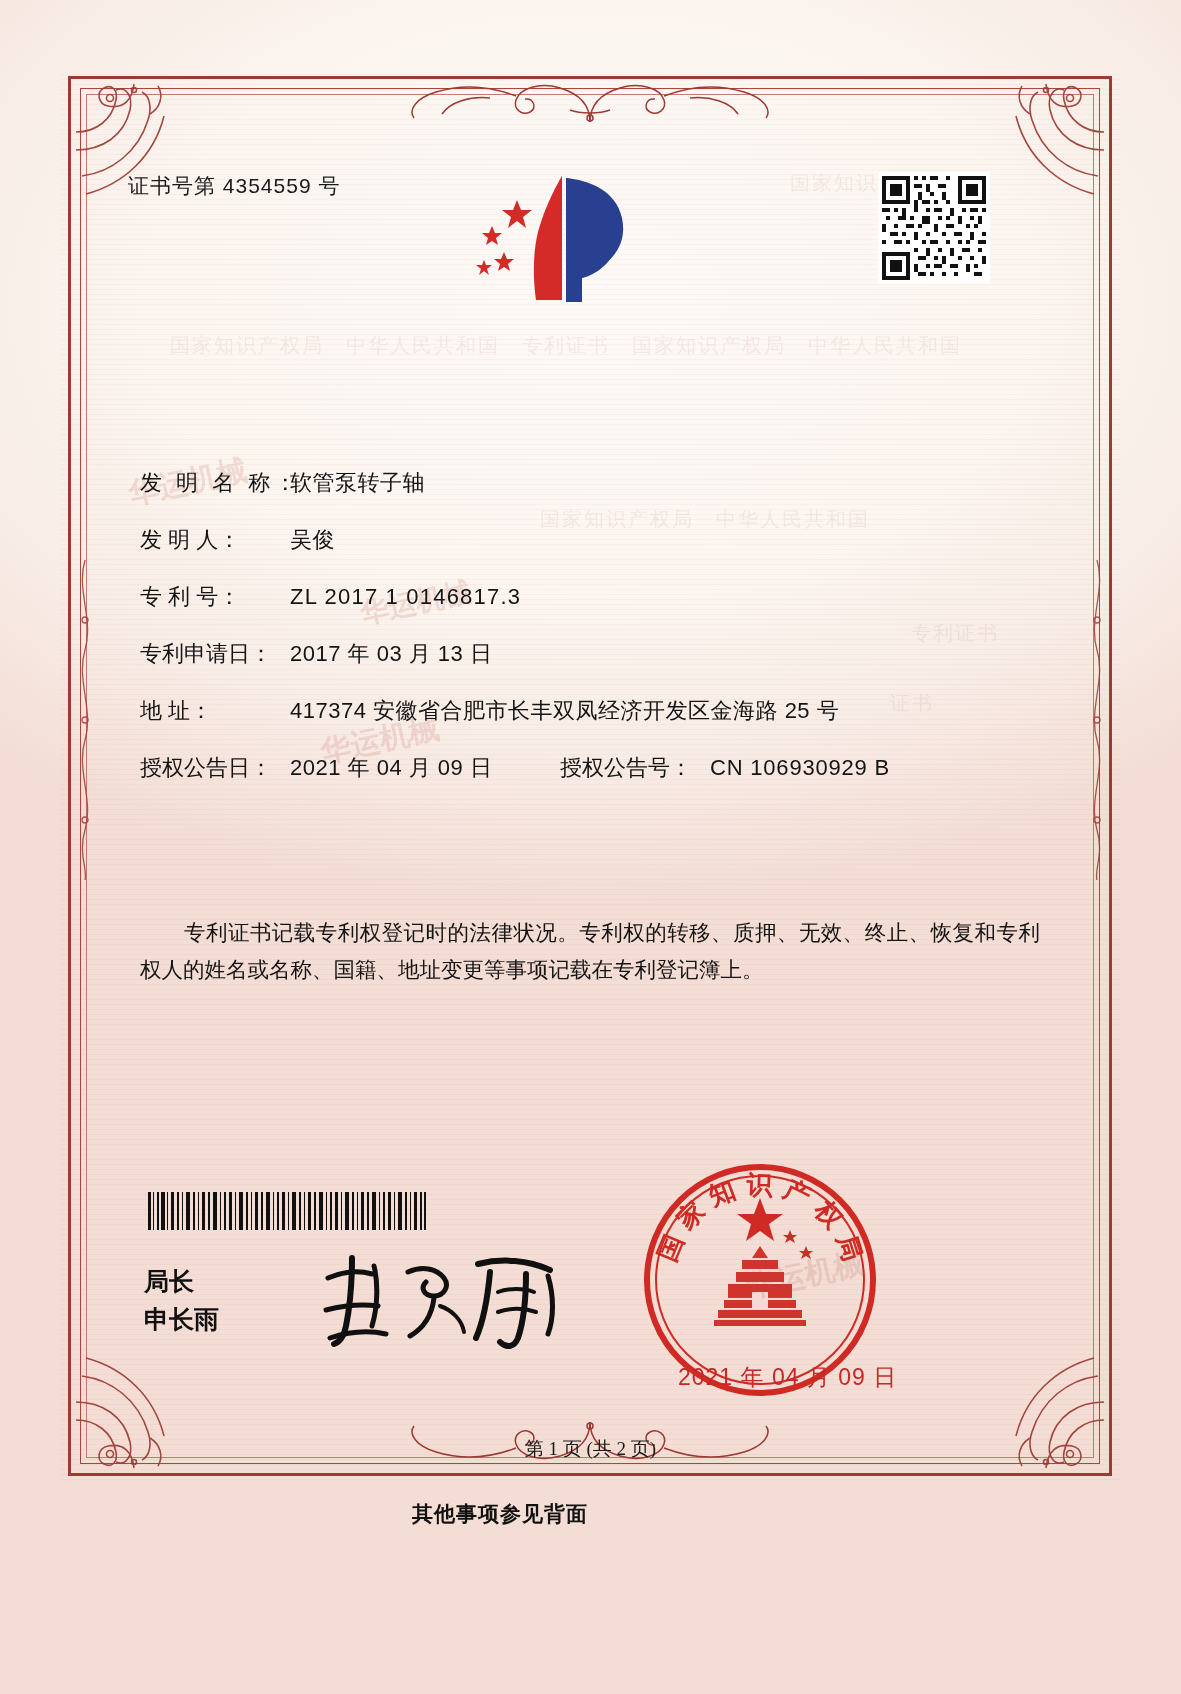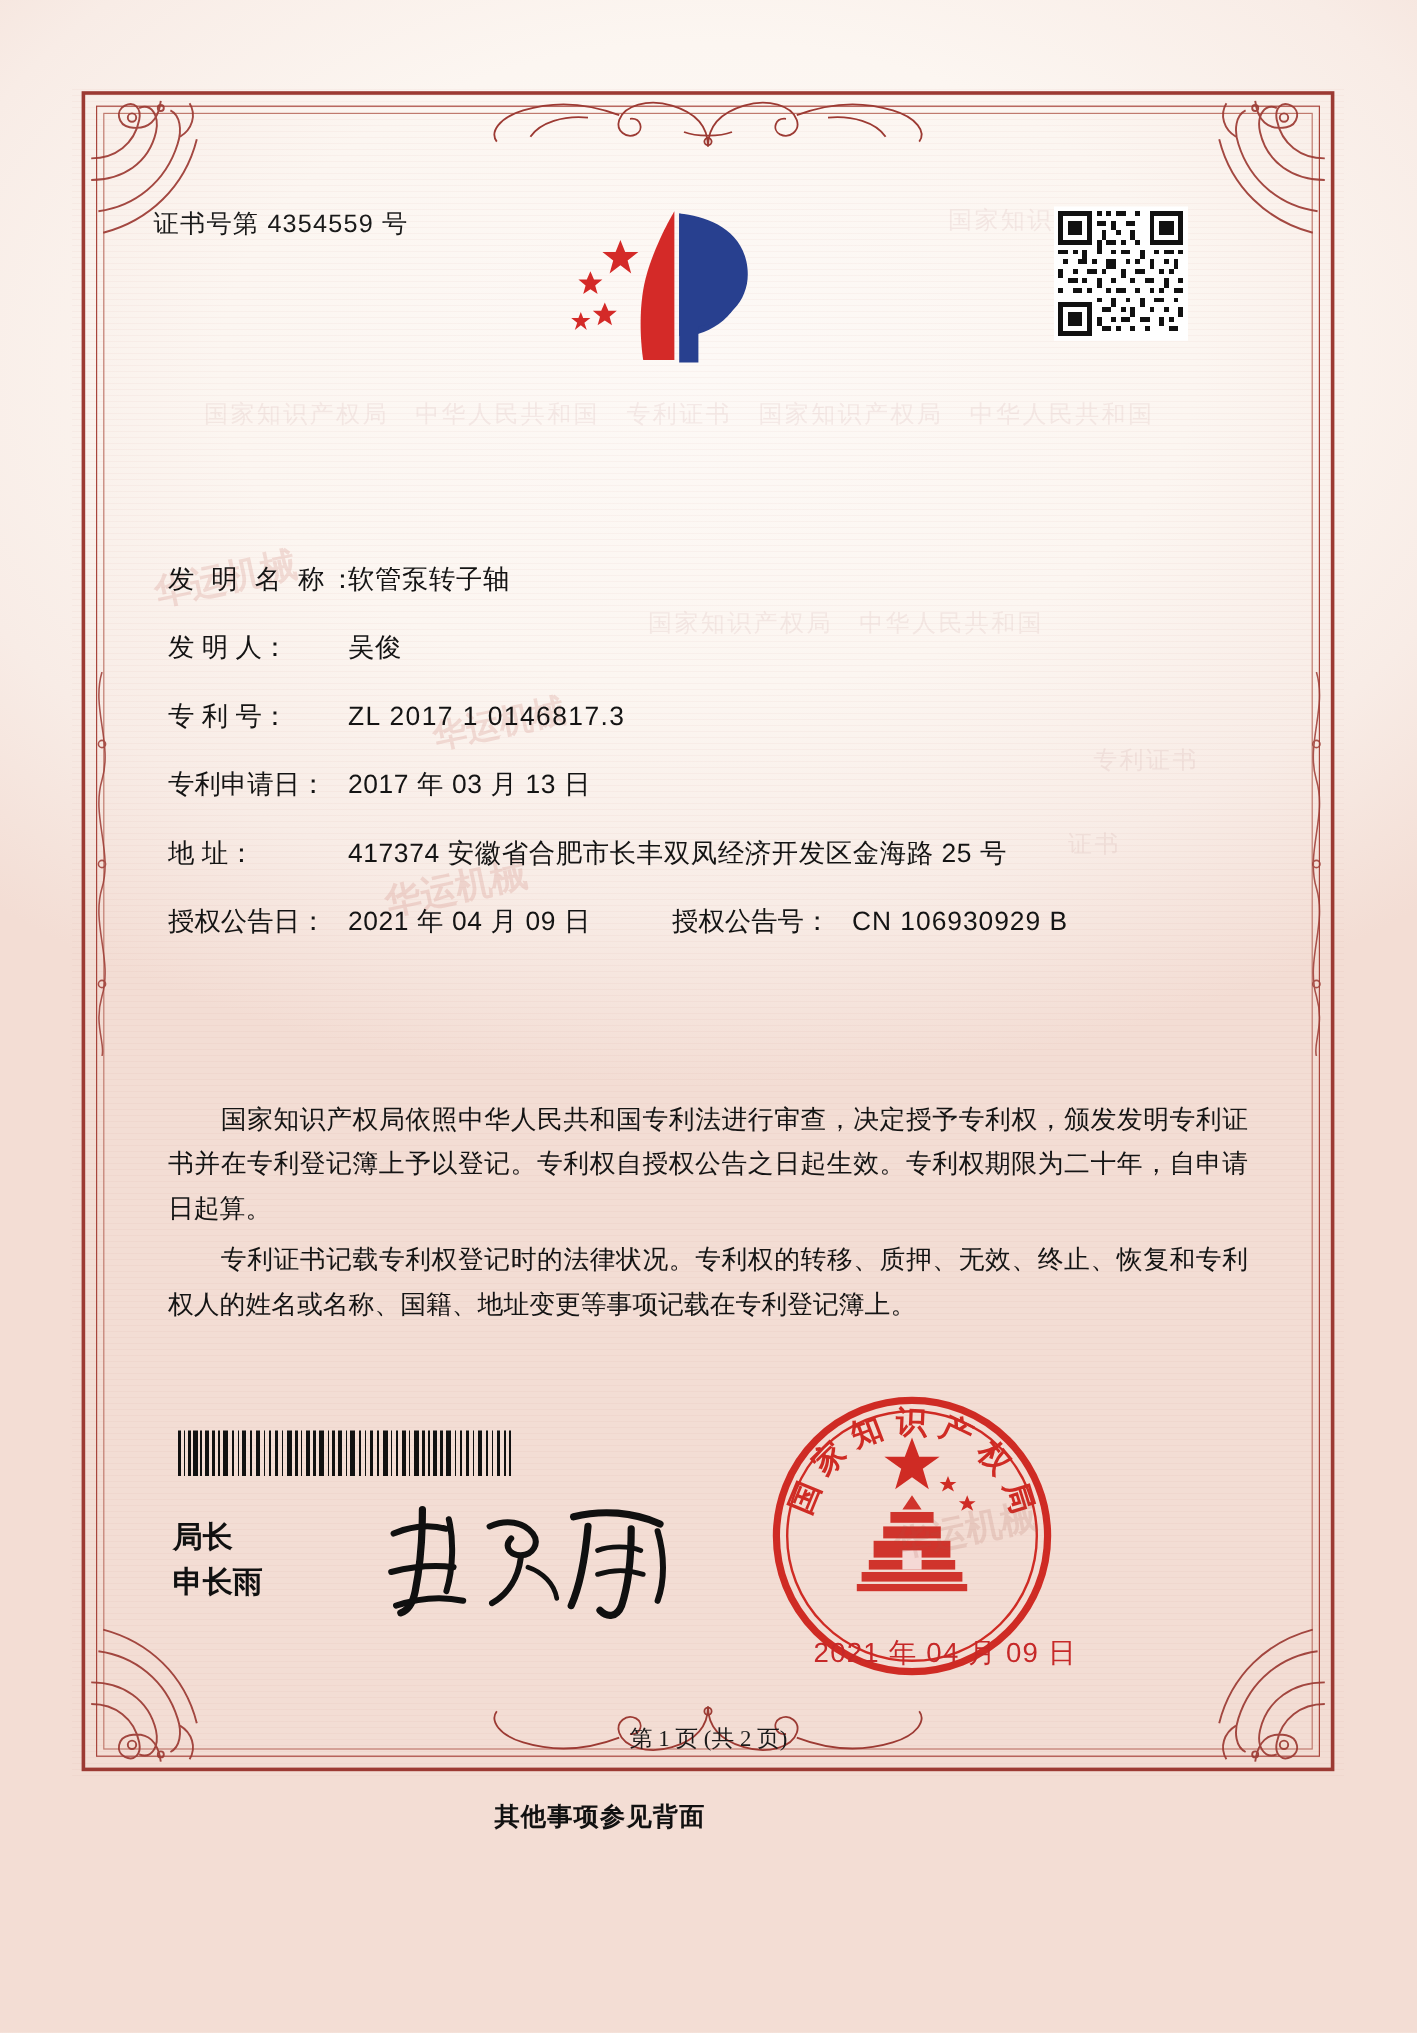--- a/index.html
+++ b/index.html
@@ -548,21 +548,20 @@
     <div class="field-row dual">
       <div class="field-label">授权公告日：</div>
       <div class="field-value">2021 年 04 月 09 日</div>
       <div class="field-label2">授权公告号：</div>
       <div class="field-value2">CN 106930929 B</div>
     </div>
 
   </div>
 
   <div class="body-text">
-    <p>国家知识产权局依照中华人民共和国专利法进行审查，决定授予专利权，颁发发明专利证书并在专利登记簿上予以登记。专利权自授权公告之日起生效。专利权期限为二十年，自申请日起算。</p>
     <p>专利证书记载专利权登记时的法律状况。专利权的转移、质押、无效、终止、恢复和专利权人的姓名或名称、国籍、地址变更等事项记载在专利登记簿上。</p>
   </div>
 
   <div class="barcode">
     <svg viewBox="0 0 278 38" shape-rendering="crispEdges">
       <g fill="#111111">
         <rect x="0" y="0" width="3" height="38"></rect>
           <rect x="5" y="0" width="1" height="38"></rect>
         <rect x="9" y="0" width="2" height="38"></rect>
           <rect x="13" y="0" width="4" height="38"></rect>

